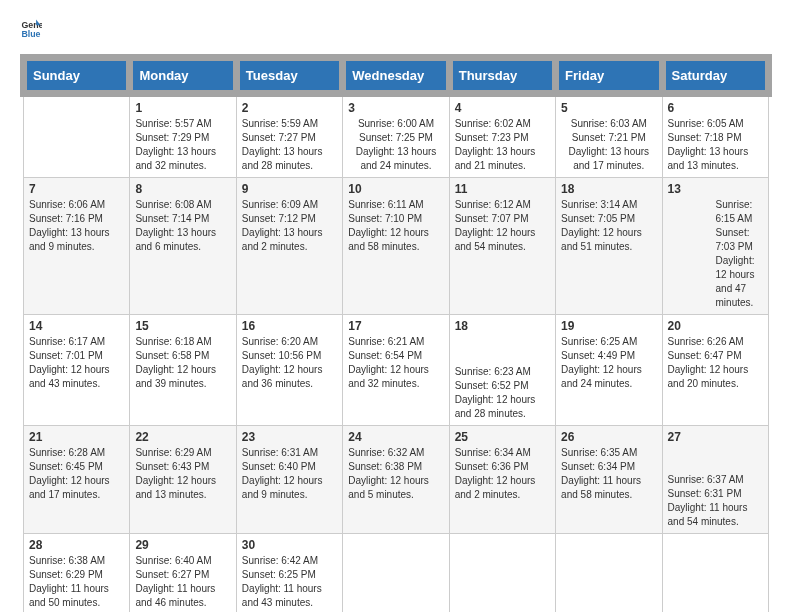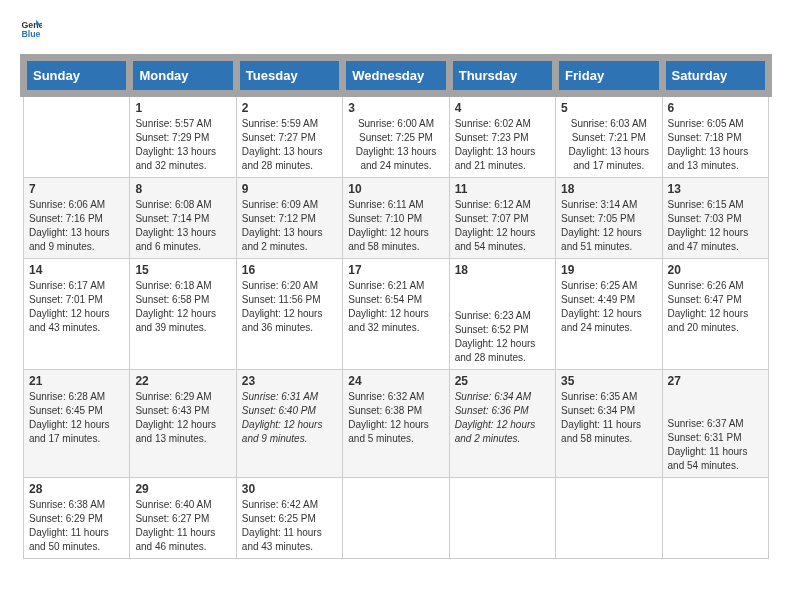--- a/index.html
+++ b/index.html
@@ -211,21 +211,21 @@
         </td>
         <td>
           <span class="day-number">18</span>
           <div class="day-info" style="white-space: pre-line;">Sunrise: 3:14 AM
 Sunset: 7:05 PM
 Daylight: 12 hours
 and 51 minutes.</div>
         </td>
         <td>
           <span class="day-number">13</span>
-          <div class="day-info" style="white-space: pre-line;">Sunrise: 6:15 AM
+          <div class="day-info" style="white-space: pre-line; margin-left: 48px;">Sunrise: 6:15 AM
 Sunset: 7:03 PM
 Daylight: 12 hours
 and 47 minutes.</div>
         </td>
       </tr>
       <tr>
         <td>
           <span class="day-number">14</span>
           <div class="day-info" style="white-space: pre-line;">Sunrise: 6:17 AM
 Sunset: 7:01 PM
@@ -235,21 +235,21 @@
         <td>
           <span class="day-number">15</span>
           <div class="day-info" style="white-space: pre-line;">Sunrise: 6:18 AM
 Sunset: 6:58 PM
 Daylight: 12 hours
 and 39 minutes.</div>
         </td>
         <td>
           <span class="day-number">16</span>
           <div class="day-info" style="white-space: pre-line;">Sunrise: 6:20 AM
-Sunset: 11:56 PM
+Sunset: 10:56 PM
 Daylight: 12 hours
 and 36 minutes.</div>
         </td>
         <td>
           <span class="day-number">17</span>
           <div class="day-info" style="white-space: pre-line;">Sunrise: 6:21 AM
 Sunset: 6:54 PM
 Daylight: 12 hours
 and 32 minutes.</div>
         </td>
@@ -285,41 +285,41 @@
         </td>
         <td>
           <span class="day-number">22</span>
           <div class="day-info" style="white-space: pre-line;">Sunrise: 6:29 AM
 Sunset: 6:43 PM
 Daylight: 12 hours
 and 13 minutes.</div>
         </td>
         <td>
           <span class="day-number">23</span>
-          <div class="day-info" style="white-space: pre-line; font-style: italic;">Sunrise: 6:31 AM
+          <div class="day-info" style="white-space: pre-line;">Sunrise: 6:31 AM
 Sunset: 6:40 PM
 Daylight: 12 hours
 and 9 minutes.</div>
         </td>
         <td>
           <span class="day-number">24</span>
           <div class="day-info" style="white-space: pre-line;">Sunrise: 6:32 AM
 Sunset: 6:38 PM
 Daylight: 12 hours
 and 5 minutes.</div>
         </td>
         <td>
           <span class="day-number">25</span>
-          <div class="day-info" style="white-space: pre-line; font-style: italic;">Sunrise: 6:34 AM
+          <div class="day-info" style="white-space: pre-line;">Sunrise: 6:34 AM
 Sunset: 6:36 PM
 Daylight: 12 hours
 and 2 minutes.</div>
         </td>
         <td>
-          <span class="day-number">35</span>
+          <span class="day-number">26</span>
           <div class="day-info" style="white-space: pre-line;">Sunrise: 6:35 AM
 Sunset: 6:34 PM
 Daylight: 11 hours
 and 58 minutes.</div>
         </td>
         <td>
           <span class="day-number">27</span>
           <div class="day-info" style="white-space: pre-line; margin-top: 29px;">Sunrise: 6:37 AM
 Sunset: 6:31 PM
 Daylight: 11 hours

